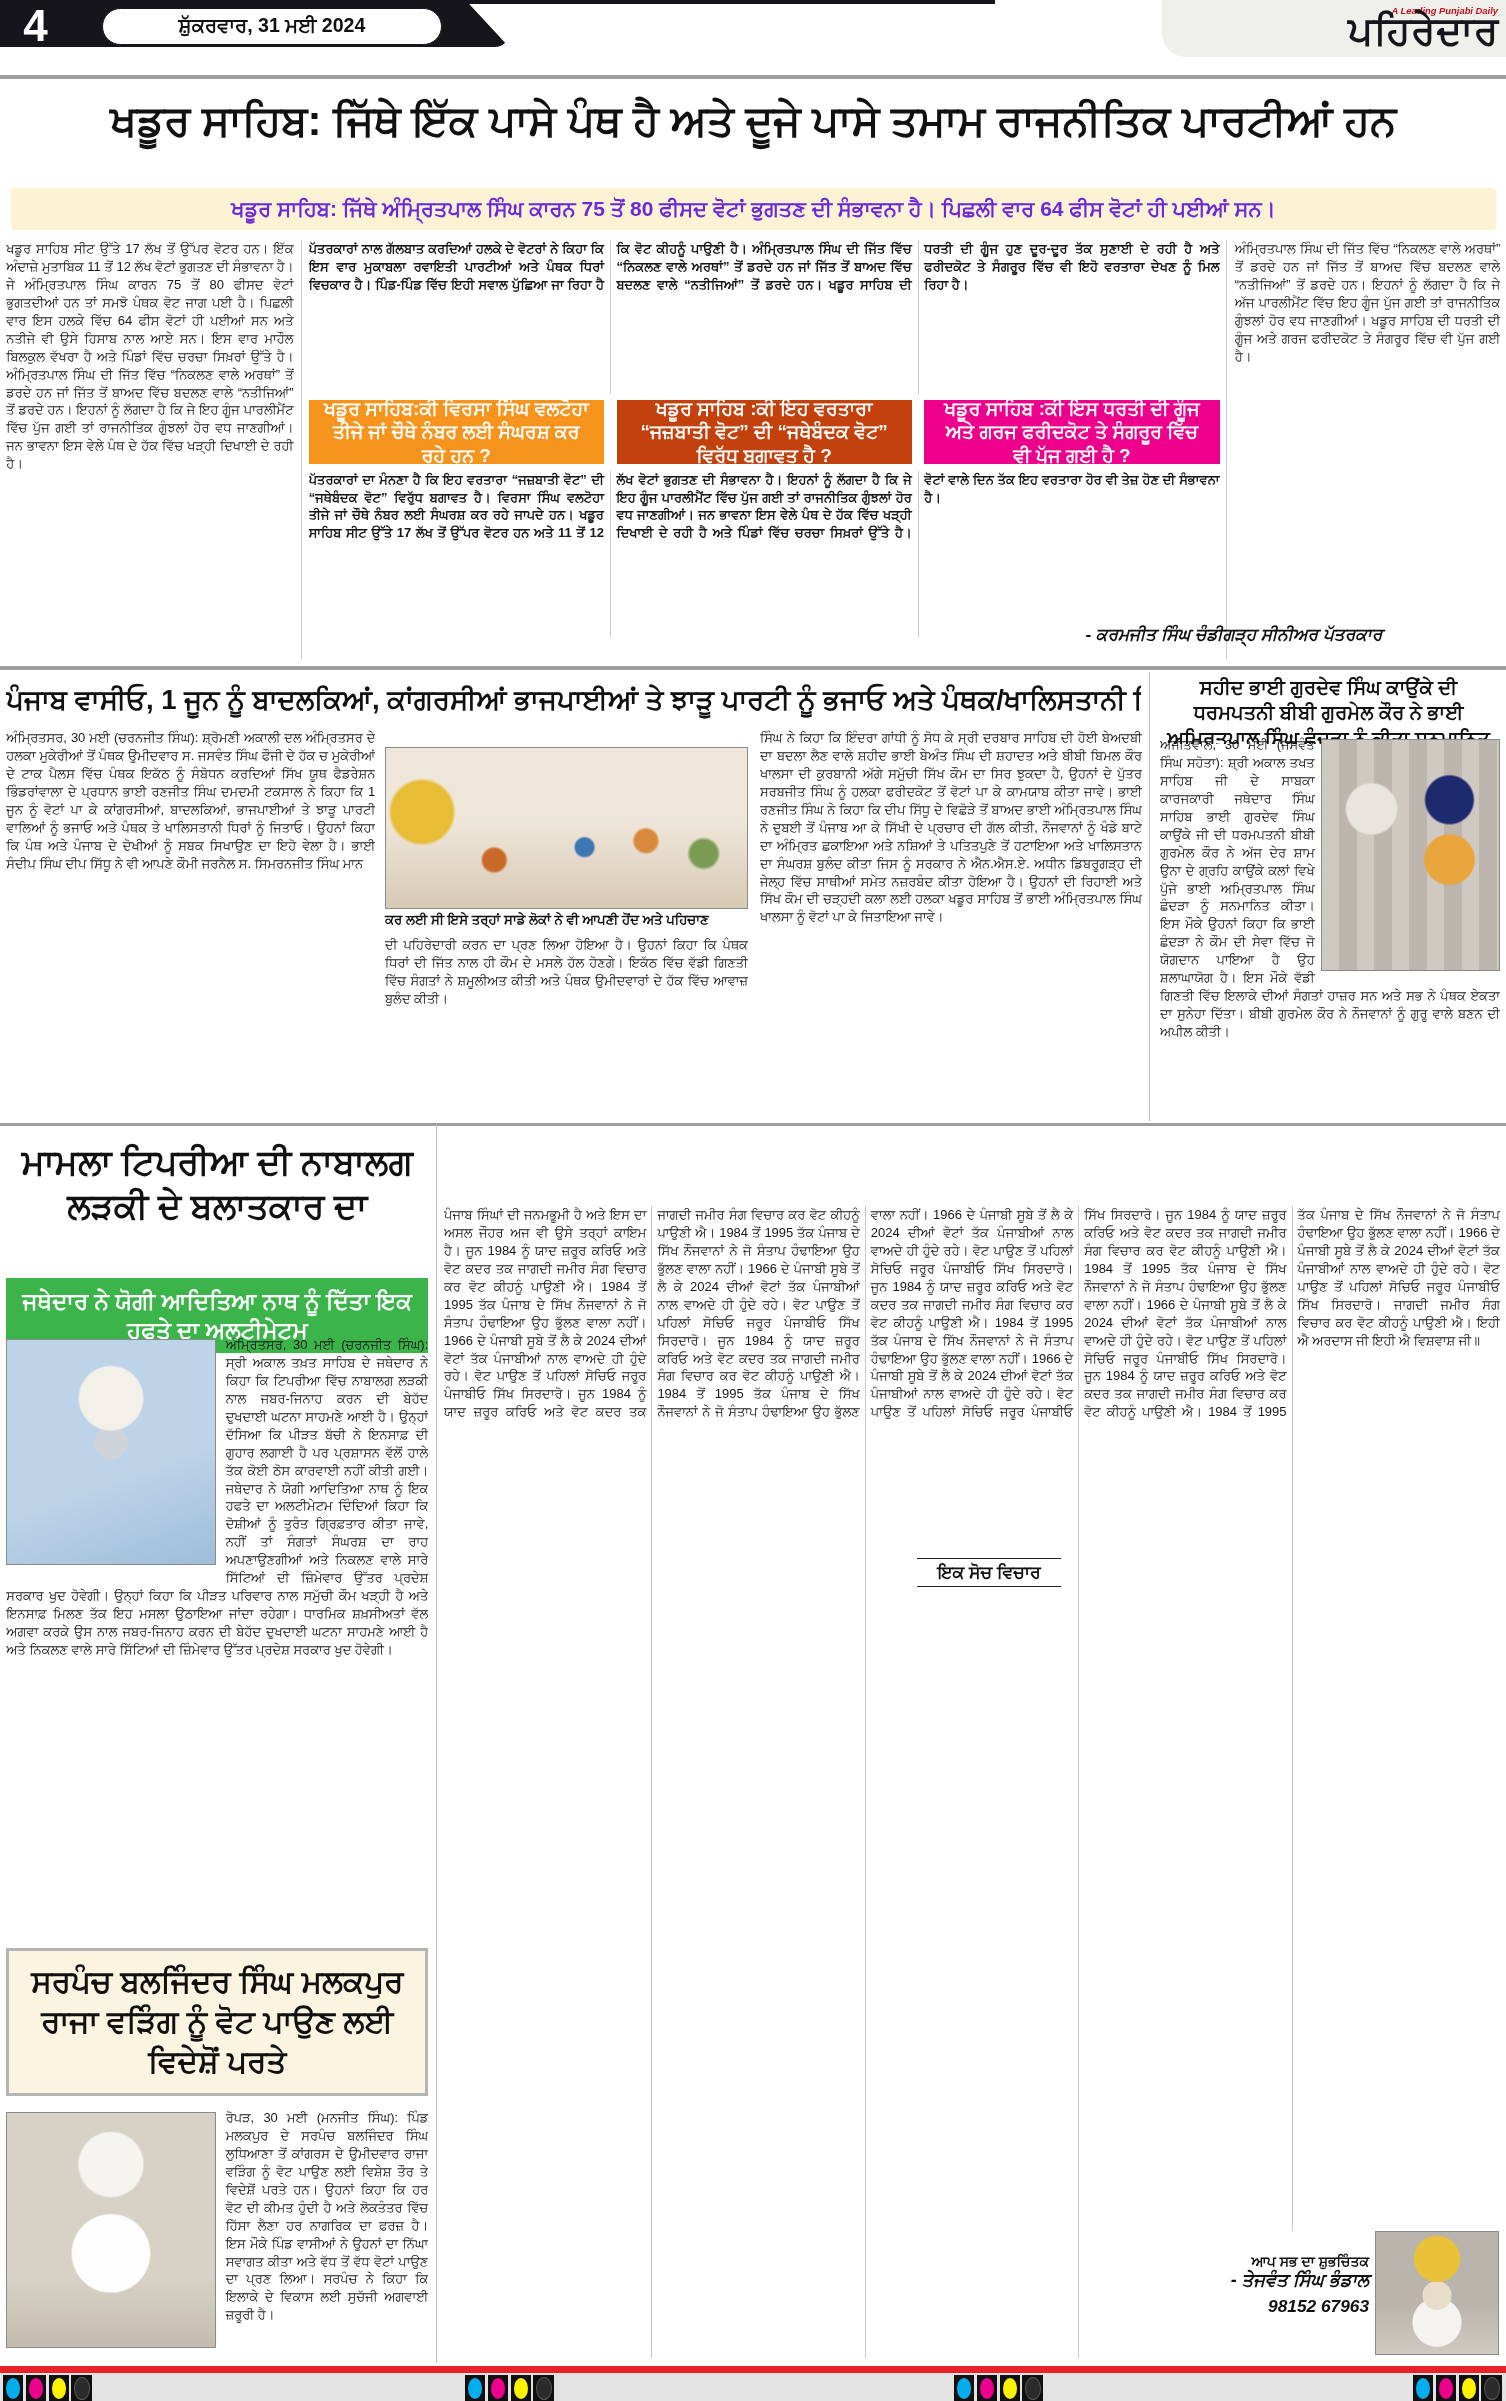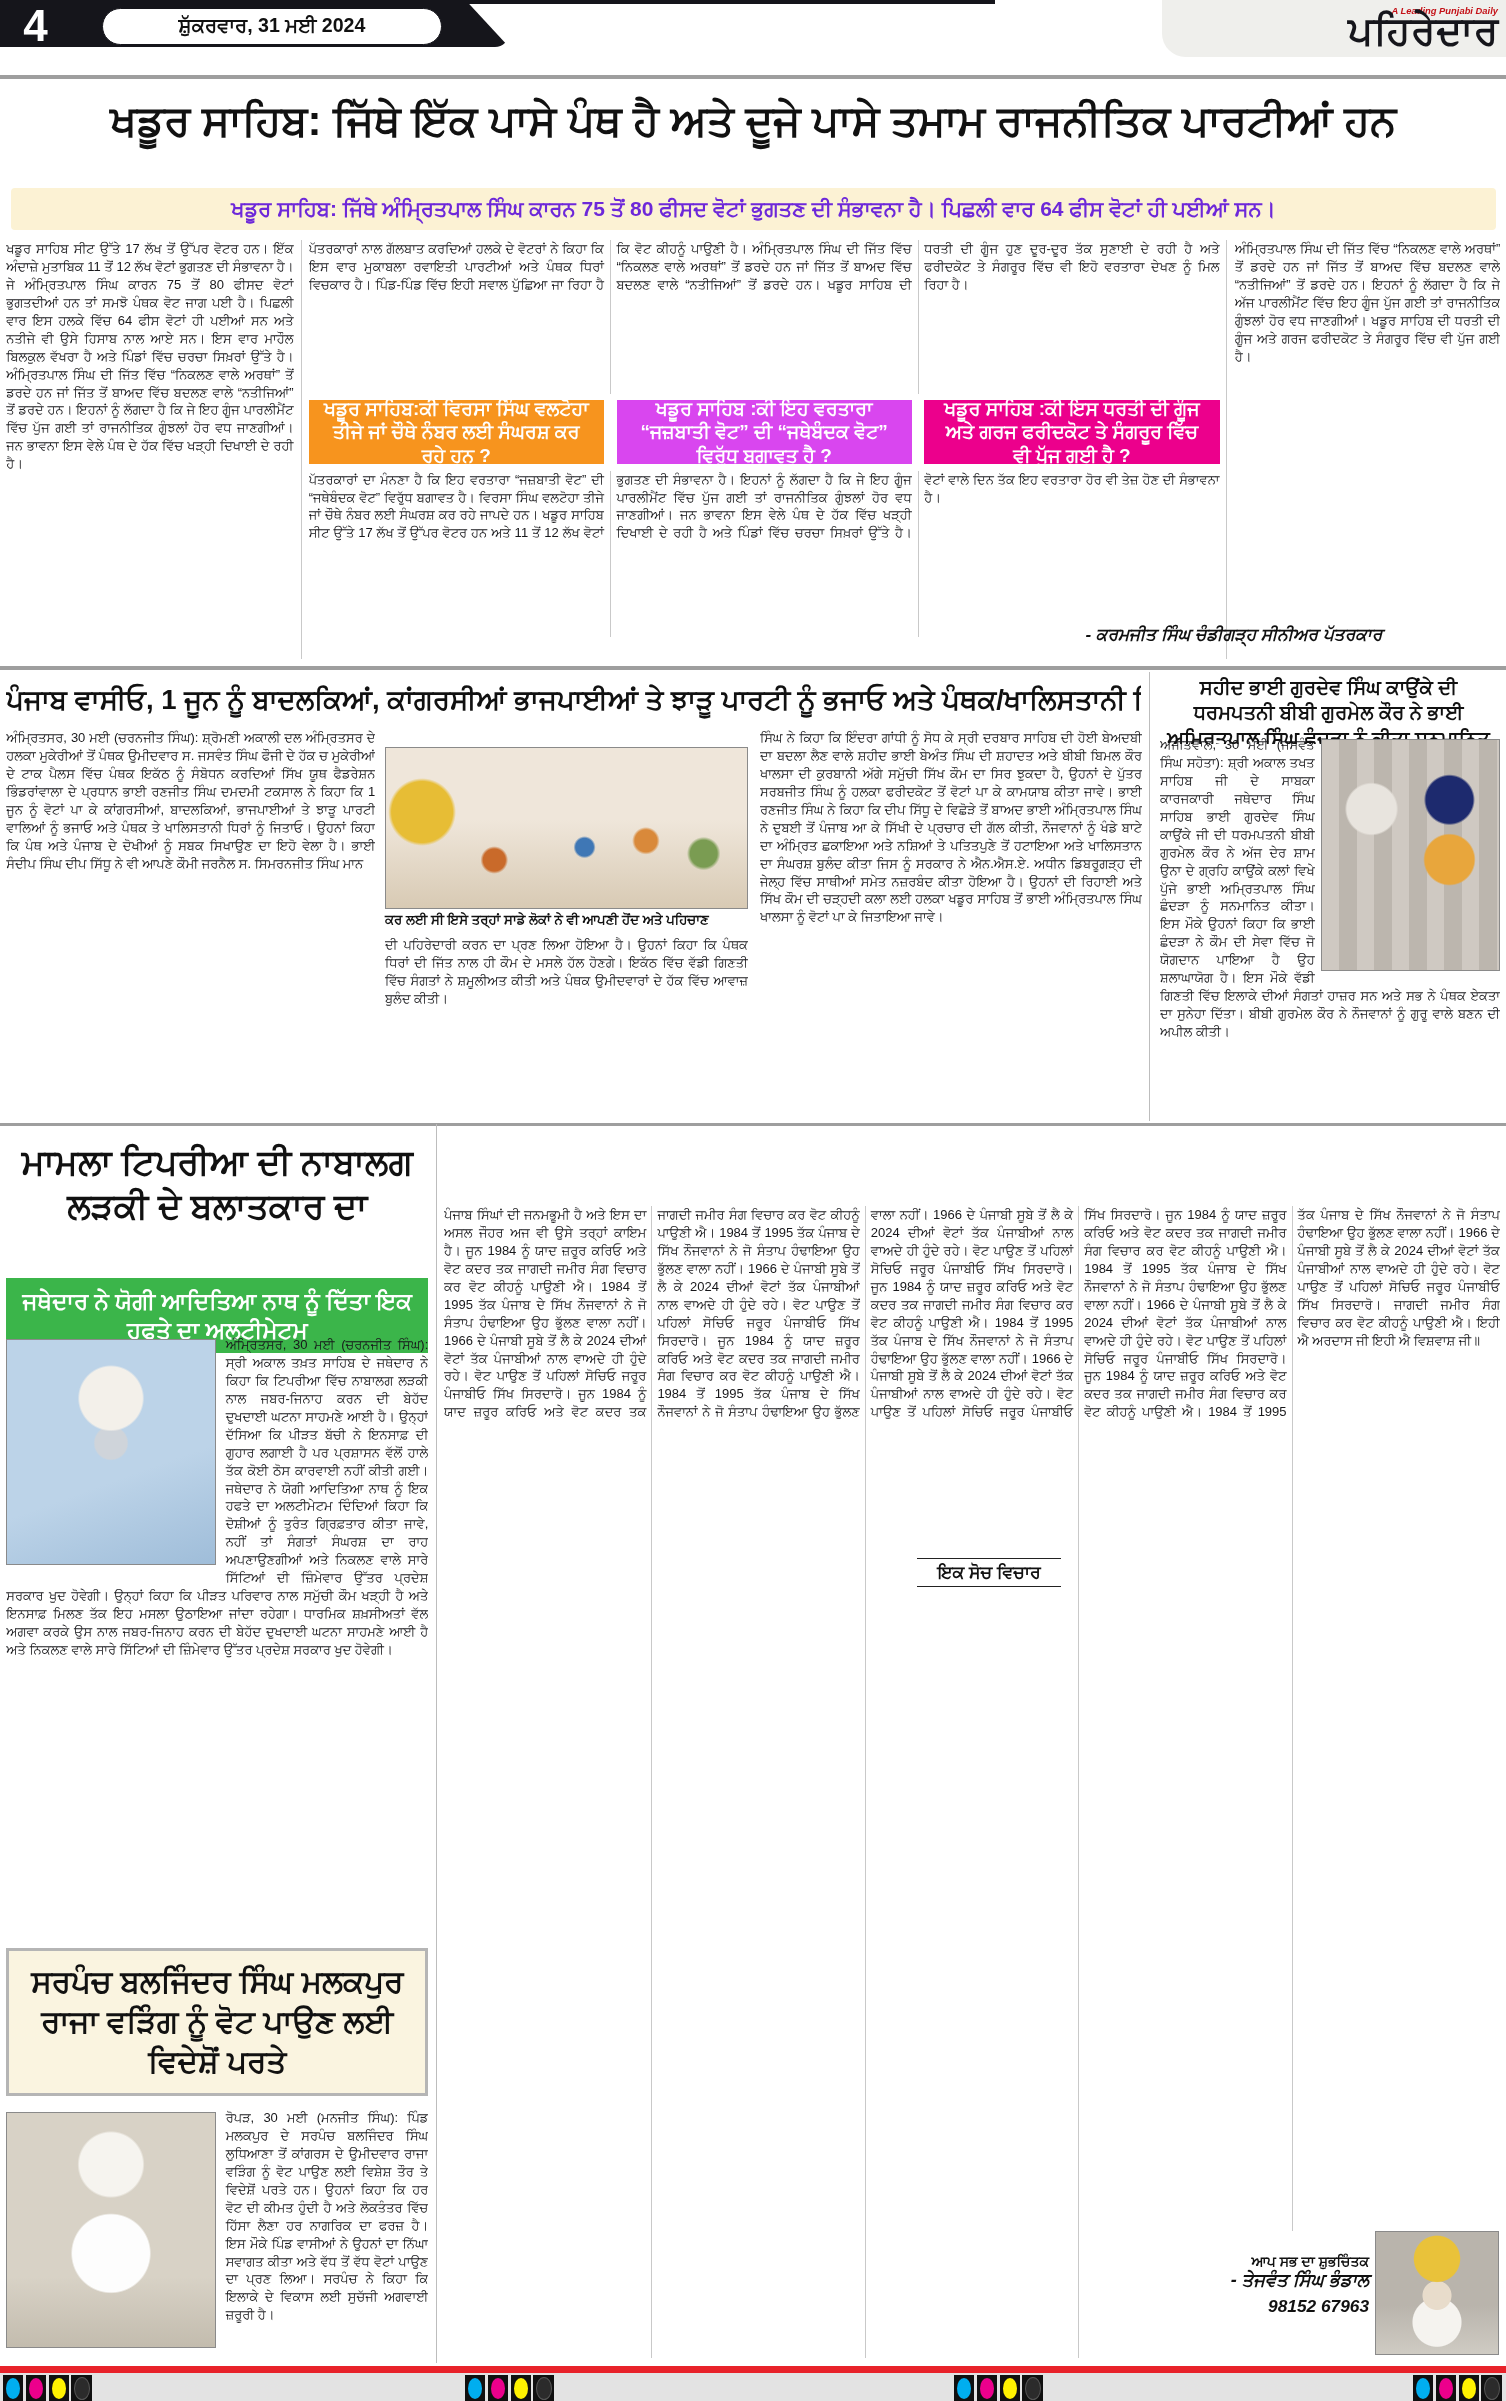--- a/index.html
+++ b/index.html
@@ -21,21 +21,21 @@
   .h1{left:6.3px;top:83px;width:1494px;height:75px;text-align:center;font-size:42px;font-weight:bold;line-height:75px;
       white-space:nowrap;overflow:hidden;}
   .strip{left:11px;top:188px;width:1485px;height:42px;background:#fcf2d4;border-radius:3.9px;
          text-align:center;font-size:21px;font-weight:bold;line-height:42px;color:#6d28d9;overflow:hidden;white-space:nowrap;}
   
   .a1wrap{left:6.3px;top:240px;width:1494px;height:419px;display:flex;}
   .a1colL{width:292px;height:419px;}
   .a1mid{width:926px;height:419px;margin:0 7.9px;border-left:0.8px solid #c9c9c9;border-right:0.8px solid #c9c9c9;padding:0 6.3px;}
   .a1colR{width:270px;height:419px;}
   .bodytxt{font-size:13px;line-height:1.38;text-align:justify;color:#17171a;overflow:hidden;}
-  .cols3{column-count:3;column-gap:12.6px;column-rule:0.8px solid #c9c9c9;}
+  .cols3{column-count:3;column-gap:12.6px;column-rule:0.8px solid #c9c9c9;font-weight:bold;}
   .a1midtop{height:154px;}
   .boxrow{height:64px;display:flex;gap:12.6px;margin:6.3px 0;}
   .qbox{flex:1;color:#fff;font-weight:bold;font-size:19px;text-align:center;display:flex;align-items:center;justify-content:center;
         padding:3.1px 11px;line-height:1.25;overflow:hidden;}
   .a1midbot{height:166px;margin-top:4.7px;}
   .byline{right:12.6px;top:625px;width:408px;text-align:left;font-size:17px;font-weight:bold;font-style:italic;}
   
   .h2L{left:6.3px;top:677px;width:1135px;height:47px;font-size:27.5px;font-weight:bold;text-align:center;line-height:46px;
        white-space:nowrap;overflow:hidden;}
   .h2R{left:1157px;top:675px;width:343px;height:69px;font-size:19.6px;font-weight:bold;text-align:center;line-height:1.3;overflow:hidden;}
@@ -114,21 +114,21 @@
 
   <div class="abs h1">ਖਡੂਰ ਸਾਹਿਬ: ਜਿੱਥੇ ਇੱਕ ਪਾਸੇ ਪੰਥ ਹੈ ਅਤੇ ਦੂਜੇ ਪਾਸੇ ਤਮਾਮ ਰਾਜਨੀਤਿਕ ਪਾਰਟੀਆਂ ਹਨ</div>
   <div class="abs strip">ਖਡੂਰ ਸਾਹਿਬ: ਜਿੱਥੇ ਅੰਮ੍ਰਿਤਪਾਲ ਸਿੰਘ ਕਾਰਨ 75 ਤੋਂ 80 ਫੀਸਦ ਵੋਟਾਂ ਭੁਗਤਣ ਦੀ ਸੰਭਾਵਨਾ ਹੈ। ਪਿਛਲੀ ਵਾਰ 64 ਫੀਸ ਵੋਟਾਂ ਹੀ ਪਈਆਂ ਸਨ।</div>
 
   <div class="abs a1wrap">
     <div class="a1colL bodytxt">ਖਡੂਰ ਸਾਹਿਬ ਸੀਟ ਉੱਤੇ 17 ਲੱਖ ਤੋਂ ਉੱਪਰ ਵੋਟਰ ਹਨ। ਇੱਕ ਅੰਦਾਜ਼ੇ ਮੁਤਾਬਿਕ 11 ਤੋਂ 12 ਲੱਖ ਵੋਟਾਂ ਭੁਗਤਣ ਦੀ ਸੰਭਾਵਨਾ ਹੈ। ਜੇ ਅੰਮ੍ਰਿਤਪਾਲ ਸਿੰਘ ਕਾਰਨ 75 ਤੋਂ 80 ਫੀਸਦ ਵੋਟਾਂ ਭੁਗਤਦੀਆਂ ਹਨ ਤਾਂ ਸਮਝੋ ਪੰਥਕ ਵੋਟ ਜਾਗ ਪਈ ਹੈ। ਪਿਛਲੀ ਵਾਰ ਇਸ ਹਲਕੇ ਵਿੱਚ 64 ਫੀਸ ਵੋਟਾਂ ਹੀ ਪਈਆਂ ਸਨ ਅਤੇ ਨਤੀਜੇ ਵੀ ਉਸੇ ਹਿਸਾਬ ਨਾਲ ਆਏ ਸਨ। ਇਸ ਵਾਰ ਮਾਹੌਲ ਬਿਲਕੁਲ ਵੱਖਰਾ ਹੈ ਅਤੇ ਪਿੰਡਾਂ ਵਿੱਚ ਚਰਚਾ ਸਿਖ਼ਰਾਂ ਉੱਤੇ ਹੈ। ਅੰਮ੍ਰਿਤਪਾਲ ਸਿੰਘ ਦੀ ਜਿੱਤ ਵਿੱਚ “ਨਿਕਲਣ ਵਾਲੇ ਅਰਥਾਂ” ਤੋਂ ਡਰਦੇ ਹਨ ਜਾਂ ਜਿੱਤ ਤੋਂ ਬਾਅਦ ਵਿੱਚ ਬਦਲਣ ਵਾਲੇ “ਨਤੀਜਿਆਂ” ਤੋਂ ਡਰਦੇ ਹਨ। ਇਹਨਾਂ ਨੂੰ ਲੱਗਦਾ ਹੈ ਕਿ ਜੇ ਇਹ ਗੂੰਜ ਪਾਰਲੀਮੈਂਟ ਵਿੱਚ ਪੁੱਜ ਗਈ ਤਾਂ ਰਾਜਨੀਤਿਕ ਗੁੰਝਲਾਂ ਹੋਰ ਵਧ ਜਾਣਗੀਆਂ। ਜਨ ਭਾਵਨਾ ਇਸ ਵੇਲੇ ਪੰਥ ਦੇ ਹੱਕ ਵਿੱਚ ਖੜ੍ਹੀ ਦਿਖਾਈ ਦੇ ਰਹੀ ਹੈ।</div>
     <div class="a1mid">
       <div class="a1midtop bodytxt cols3">ਪੱਤਰਕਾਰਾਂ ਨਾਲ ਗੱਲਬਾਤ ਕਰਦਿਆਂ ਹਲਕੇ ਦੇ ਵੋਟਰਾਂ ਨੇ ਕਿਹਾ ਕਿ ਇਸ ਵਾਰ ਮੁਕਾਬਲਾ ਰਵਾਇਤੀ ਪਾਰਟੀਆਂ ਅਤੇ ਪੰਥਕ ਧਿਰਾਂ ਵਿਚਕਾਰ ਹੈ। ਪਿੰਡ-ਪਿੰਡ ਵਿੱਚ ਇਹੀ ਸਵਾਲ ਪੁੱਛਿਆ ਜਾ ਰਿਹਾ ਹੈ ਕਿ ਵੋਟ ਕੀਹਨੂੰ ਪਾਉਣੀ ਹੈ। ਅੰਮ੍ਰਿਤਪਾਲ ਸਿੰਘ ਦੀ ਜਿੱਤ ਵਿੱਚ “ਨਿਕਲਣ ਵਾਲੇ ਅਰਥਾਂ” ਤੋਂ ਡਰਦੇ ਹਨ ਜਾਂ ਜਿੱਤ ਤੋਂ ਬਾਅਦ ਵਿੱਚ ਬਦਲਣ ਵਾਲੇ “ਨਤੀਜਿਆਂ” ਤੋਂ ਡਰਦੇ ਹਨ। ਖਡੂਰ ਸਾਹਿਬ ਦੀ ਧਰਤੀ ਦੀ ਗੂੰਜ ਹੁਣ ਦੂਰ-ਦੂਰ ਤੱਕ ਸੁਣਾਈ ਦੇ ਰਹੀ ਹੈ ਅਤੇ ਫਰੀਦਕੋਟ ਤੇ ਸੰਗਰੂਰ ਵਿੱਚ ਵੀ ਇਹੋ ਵਰਤਾਰਾ ਦੇਖਣ ਨੂੰ ਮਿਲ ਰਿਹਾ ਹੈ।</div>
       <div class="boxrow">
         <div class="qbox" style="background:#f7941e">ਖਡੂਰ ਸਾਹਿਬ:ਕੀ ਵਿਰਸਾ ਸਿੰਘ ਵਲਟੋਹਾ ਤੀਜੇ ਜਾਂ ਚੌਥੇ ਨੰਬਰ ਲਈ ਸੰਘਰਸ਼ ਕਰ ਰਹੇ ਹਨ ?</div>
-        <div class="qbox" style="background:#d946ef">ਖਡੂਰ ਸਾਹਿਬ :ਕੀ ਇਹ ਵਰਤਾਰਾ “ਜਜ਼ਬਾਤੀ ਵੋਟ” ਦੀ “ਜਥੇਬੰਦਕ ਵੋਟ” ਵਿਰੁੱਧ ਬਗਾਵਤ ਹੈ ?</div>
+        <div class="qbox" style="background:#c2410c">ਖਡੂਰ ਸਾਹਿਬ :ਕੀ ਇਹ ਵਰਤਾਰਾ “ਜਜ਼ਬਾਤੀ ਵੋਟ” ਦੀ “ਜਥੇਬੰਦਕ ਵੋਟ” ਵਿਰੁੱਧ ਬਗਾਵਤ ਹੈ ?</div>
         <div class="qbox" style="background:#ec008c">ਖਡੂਰ ਸਾਹਿਬ :ਕੀ ਇਸ ਧਰਤੀ ਦੀ ਗੂੰਜ ਅਤੇ ਗਰਜ ਫਰੀਦਕੋਟ ਤੇ ਸੰਗਰੂਰ ਵਿੱਚ ਵੀ ਪੁੱਜ ਗਈ ਹੈ ?</div>
       </div>
       <div class="a1midbot bodytxt cols3">ਪੱਤਰਕਾਰਾਂ ਦਾ ਮੰਨਣਾ ਹੈ ਕਿ ਇਹ ਵਰਤਾਰਾ “ਜਜ਼ਬਾਤੀ ਵੋਟ” ਦੀ “ਜਥੇਬੰਦਕ ਵੋਟ” ਵਿਰੁੱਧ ਬਗਾਵਤ ਹੈ। ਵਿਰਸਾ ਸਿੰਘ ਵਲਟੋਹਾ ਤੀਜੇ ਜਾਂ ਚੌਥੇ ਨੰਬਰ ਲਈ ਸੰਘਰਸ਼ ਕਰ ਰਹੇ ਜਾਪਦੇ ਹਨ। ਖਡੂਰ ਸਾਹਿਬ ਸੀਟ ਉੱਤੇ 17 ਲੱਖ ਤੋਂ ਉੱਪਰ ਵੋਟਰ ਹਨ ਅਤੇ 11 ਤੋਂ 12 ਲੱਖ ਵੋਟਾਂ ਭੁਗਤਣ ਦੀ ਸੰਭਾਵਨਾ ਹੈ। ਇਹਨਾਂ ਨੂੰ ਲੱਗਦਾ ਹੈ ਕਿ ਜੇ ਇਹ ਗੂੰਜ ਪਾਰਲੀਮੈਂਟ ਵਿੱਚ ਪੁੱਜ ਗਈ ਤਾਂ ਰਾਜਨੀਤਿਕ ਗੁੰਝਲਾਂ ਹੋਰ ਵਧ ਜਾਣਗੀਆਂ। ਜਨ ਭਾਵਨਾ ਇਸ ਵੇਲੇ ਪੰਥ ਦੇ ਹੱਕ ਵਿੱਚ ਖੜ੍ਹੀ ਦਿਖਾਈ ਦੇ ਰਹੀ ਹੈ ਅਤੇ ਪਿੰਡਾਂ ਵਿੱਚ ਚਰਚਾ ਸਿਖ਼ਰਾਂ ਉੱਤੇ ਹੈ। ਵੋਟਾਂ ਵਾਲੇ ਦਿਨ ਤੱਕ ਇਹ ਵਰਤਾਰਾ ਹੋਰ ਵੀ ਤੇਜ਼ ਹੋਣ ਦੀ ਸੰਭਾਵਨਾ ਹੈ।</div>
     </div>
     <div class="a1colR bodytxt">ਅੰਮ੍ਰਿਤਪਾਲ ਸਿੰਘ ਦੀ ਜਿੱਤ ਵਿੱਚ “ਨਿਕਲਣ ਵਾਲੇ ਅਰਥਾਂ” ਤੋਂ ਡਰਦੇ ਹਨ ਜਾਂ ਜਿੱਤ ਤੋਂ ਬਾਅਦ ਵਿੱਚ ਬਦਲਣ ਵਾਲੇ “ਨਤੀਜਿਆਂ” ਤੋਂ ਡਰਦੇ ਹਨ। ਇਹਨਾਂ ਨੂੰ ਲੱਗਦਾ ਹੈ ਕਿ ਜੇ ਅੱਜ ਪਾਰਲੀਮੈਂਟ ਵਿੱਚ ਇਹ ਗੂੰਜ ਪੁੱਜ ਗਈ ਤਾਂ ਰਾਜਨੀਤਿਕ ਗੁੰਝਲਾਂ ਹੋਰ ਵਧ ਜਾਣਗੀਆਂ। ਖਡੂਰ ਸਾਹਿਬ ਦੀ ਧਰਤੀ ਦੀ ਗੂੰਜ ਅਤੇ ਗਰਜ ਫਰੀਦਕੋਟ ਤੇ ਸੰਗਰੂਰ ਵਿੱਚ ਵੀ ਪੁੱਜ ਗਈ ਹੈ।</div>
   </div>
   <div class="abs byline">- ਕਰਮਜੀਤ ਸਿੰਘ ਚੰਡੀਗੜ੍ਹ ਸੀਨੀਅਰ ਪੱਤਰਕਾਰ</div>
   <div class="abs hdiv" style="top:666px"></div>
 
   <div class="abs h2L">ਪੰਜਾਬ ਵਾਸੀਓ, 1 ਜੂਨ ਨੂੰ ਬਾਦਲਕਿਆਂ, ਕਾਂਗਰਸੀਆਂ ਭਾਜਪਾਈਆਂ ਤੇ ਝਾੜੂ ਪਾਰਟੀ ਨੂੰ ਭਜਾਓ ਅਤੇ ਪੰਥਕ/ਖਾਲਿਸਤਾਨੀ ਧਿਰਾਂ ਨੂੰ ਜਿਤਾਓ : ਸਿੱਖ ਯੂਥ ਫੈਡਰੇਸ਼ਨ ਭਿੰਡਰਾਂਵਾਲਾ</div>

